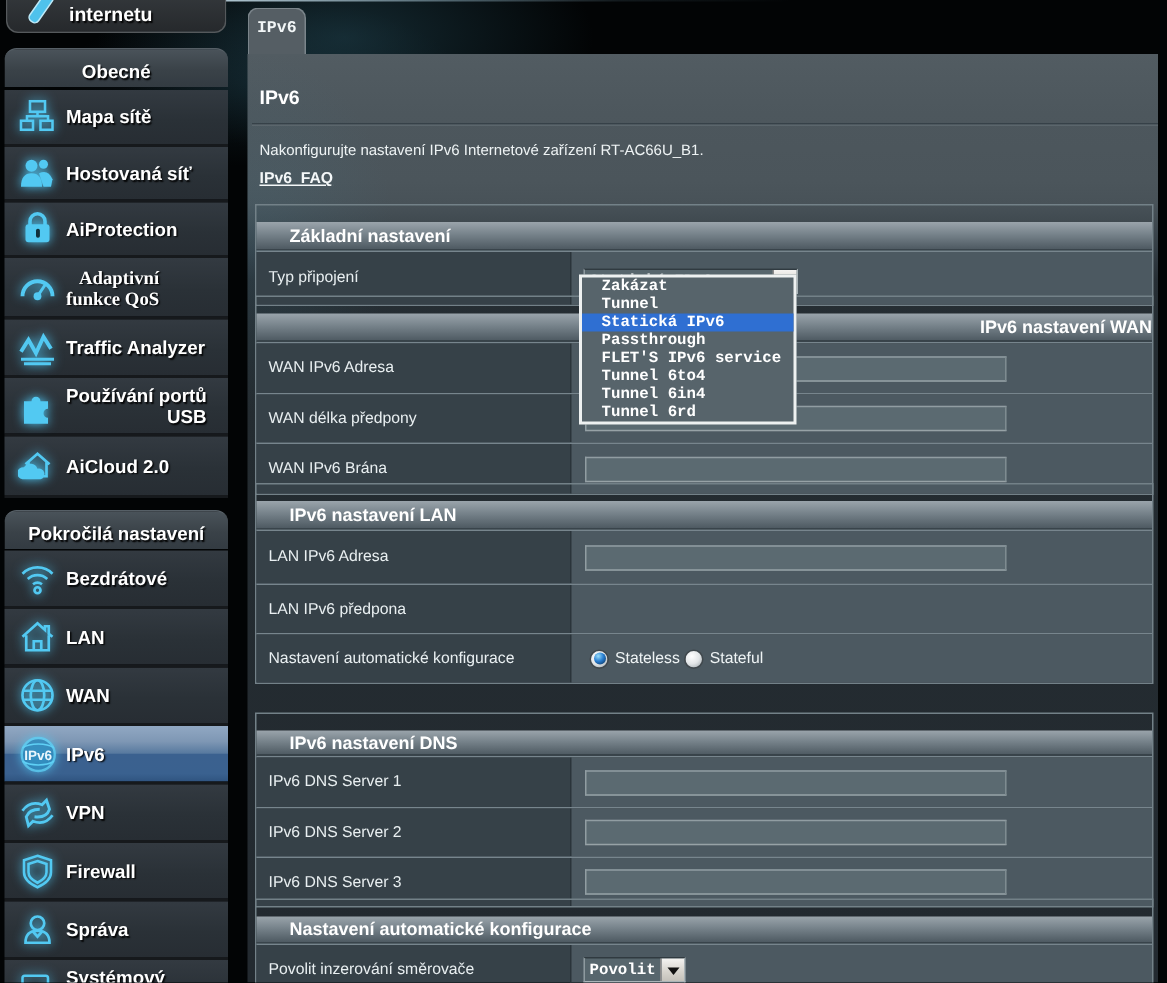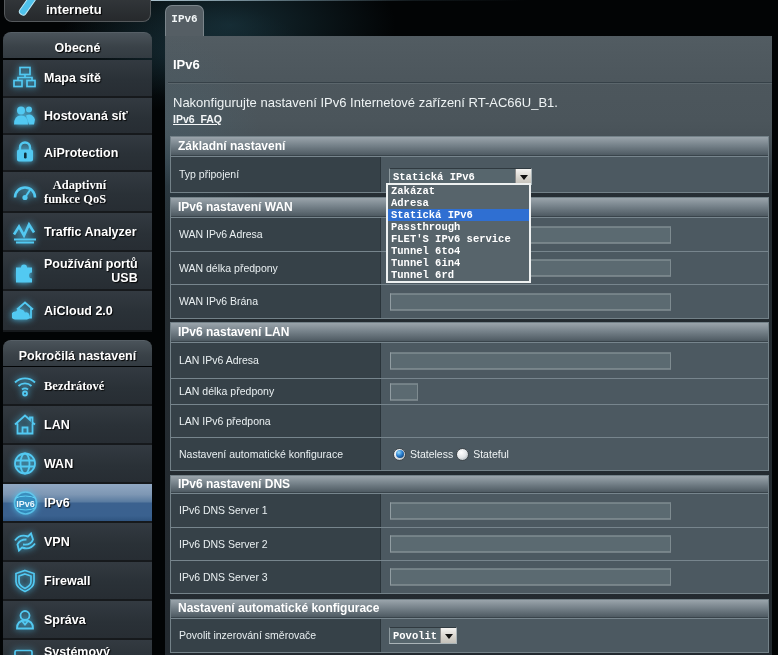--- a/index.html
+++ b/index.html
@@ -41,47 +41,47 @@
 #tab{position:absolute;left:165px;top:5px;width:39px;height:31px;
   background:#555e64;border:1px solid #7b858b;border-bottom:none;
   border-radius:7px 7px 0 0;box-sizing:border-box;
   color:#f2f6f7;font-family:"Liberation Mono",monospace;font-size:11px;font-weight:bold;
   text-align:center;line-height:26px;}
 #panel{position:absolute;left:165px;top:36px;width:607px;height:619px;
   background:radial-gradient(ellipse 120px 160px at 8px 120px, rgba(70,120,140,.18), rgba(0,0,0,0) 75%),
   linear-gradient(#525c62 0px,#4d575d 40px,#4b555b 85px,#485258 100px,#333d44 130px,#272f35 150px,#242c31 190px,#232a30 100%);}
 #ptitle{position:absolute;left:8px;top:21px;color:#fff;font-size:13px;font-weight:bold;}
 #phr{position:absolute;left:3px;top:46px;width:604px;height:0;border-top:1px solid #343f46;border-bottom:1px solid #5d686e;opacity:.9;}
-#pdesc{position:absolute;left:8px;top:59px;color:#eef3f4;font-size:13px;}
+#pdesc{position:absolute;left:8px;top:59px;color:#eef3f4;font-size:10px;}
 #plink{position:absolute;left:8px;top:77px;color:#f4f7f8;font-size:10.5px;text-decoration:underline;font-weight:bold;}
 .sect{position:absolute;left:5px;width:599px;border:1px solid #738188;box-sizing:border-box;}
 .shead{height:18px;background:linear-gradient(#9aa4ab 0%,#77838b 45%,#4e5a62 100%);
-  color:#fff;font-weight:bold;font-size:12px;line-height:18px;padding-left:7px;
-  border-bottom:1px solid #39444b;}
+  color:#fff;font-weight:bold;font-size:12px;line-height:18px;padding-left:22px;
+  border-bottom:1px solid #39444b;margin-top:11px;}
 .srow{position:relative;width:100%;border-top:1px solid #77858d;box-sizing:border-box;display:flex;}
 .srow:first-of-type{border-top:none;}
 .slabel{width:209px;background:#364148;color:#e9eff1;font-size:10.5px;box-sizing:border-box;
   padding-left:8px;display:flex;align-items:center;line-height:13px;}
 .sval{flex:1;background:#4c5961;border-left:1px solid #2a343a;position:relative;}
 .inp{position:absolute;left:9px;top:50%;transform:translateY(-50%);
   width:279px;height:15px;background:#5b6a71;
   border:1px solid;border-color:#919da2 #7e8b90 #97a2a6 #919da2;}
 .inp.small{width:26px;}
 
 .sel{position:absolute;background:#57666d;border:1px solid;border-color:#303a40 #aab4b8 #aab4b8 #8e9a9f;box-sizing:border-box;}
 .sel .txt{position:absolute;left:3px;top:1px;color:#fff;font-family:"Liberation Mono",monospace;font-size:10.5px;font-weight:bold;line-height:14px;white-space:pre;}
 .sel .arr{position:absolute;right:0;top:0;bottom:0;width:16px;
   background:linear-gradient(#f4f3f1,#d6d3cc 60%,#c4c1ba);
   border-left:1px solid #8a8a8a;box-sizing:border-box;}
 .sel .arr:after{content:"";position:absolute;left:4px;top:6px;border:4px solid transparent;border-top:5px solid #111;}
 
 #drop{position:absolute;left:386px;top:183px;width:141px;height:96px;
   background:#57646b;border:2px solid #eef1f1;z-index:20;
   font-family:"Liberation Mono",monospace;font-size:10.5px;font-weight:bold;color:#fff;}
-#drop .it{height:12px;line-height:12px;padding-left:3px;white-space:pre;}
+#drop .it{height:12px;line-height:12px;padding-left:13px;white-space:pre;}
 #drop .it.selected{background:#2f6fd2;}
 
 .radio{display:inline-block;width:13px;height:13px;border-radius:50%;
   background:radial-gradient(circle at 38% 32%, #ffffff 0%, #e3e6e8 50%, #97a1a6 100%);
   border:1px solid #40484d;box-sizing:border-box;vertical-align:middle;position:relative;}
 .radio.on:after{content:"";position:absolute;left:1.5px;top:1.5px;width:8px;height:8px;border-radius:50%;
   background:radial-gradient(circle at 35% 30%, #8ed4f5 5%, #2a7fd2 45%, #083058 95%);}
 .radlbl{color:#eef3f4;font-size:10.5px;vertical-align:middle;margin-left:4px;margin-right:3px;}
 </style>
 </head>
@@ -147,21 +147,21 @@
     <span class="lbl sbtext">Používání portů<br>USB</span>
   </div>
   <div class="sbrow" style="top:291px;height:41px;">
     <span class="ic"><svg width="26" height="26" viewBox="0 0 26 26">
           <path d="M5 12 L13 5 L21 12 M7 10 v10 h12 v-10" fill="none" stroke="#52c9f2" stroke-width="1.8"></path>
           <path d="M3 22 a4 4 0 0 1 1 -8 a5 5 0 0 1 9 1 a3.5 3.5 0 0 1 2 7 z" fill="#52c9f2"></path>
         </svg></span>
     <span class="lbl sbtext">AiCloud 2.0</span>
   </div>
   <div class="menuhead" style="top:340px;">Pokročilá nastavení</div>
-  <div class="sbrow" style="top:367px;height:39px;font-family:Liberation Serif, serif;">
+  <div class="sbrow" style="top:367px;height:39px;">
     <span class="ic"><svg width="26" height="26" viewBox="0 0 26 26" fill="none" stroke="#52c9f2" stroke-width="1.8">
           <path d="M3 10 a14 14 0 0 1 20 0"></path>
           <path d="M6.5 13.5 a9.5 9.5 0 0 1 13 0"></path>
           <path d="M10 17 a5 5 0 0 1 6 0"></path>
           <circle cx="13" cy="21" r="2"></circle>
         </svg></span>
     <span class="lbl sbtext">Bezdrátové</span>
   </div>
   <div class="sbrow" style="top:445px;height:39px;">
     <span class="ic"><svg width="26" height="26" viewBox="0 0 26 26" fill="none" stroke="#52c9f2" stroke-width="1.8">
@@ -230,21 +230,21 @@
       <div class="slabel">Typ připojení</div>
       <div class="sval">
         <div class="sel" style="left:8px;top:11px;width:143px;height:17px;">
           <span class="txt">Statická IPv6</span>
             <span class="arr"></span>
         </div>
       </div>
     </div>
   </div>
 
-  <div class="sect" style="top:161px;">
+  <div class="sect" style="top:161px;text-align:right;">
     <div class="shead">IPv6 nastavení WAN</div>
     <div class="srow" style="height:34px;">
       <div class="slabel">WAN IPv6 Adresa</div>
       <div class="sval">
           <div class="inp"></div>
         </div>
     </div>
     <div class="srow" style="height:33px;">
       <div class="slabel">WAN délka předpony</div>
       <div class="sval">
@@ -258,26 +258,20 @@
         </div>
     </div>
   </div>
 
   <div class="sect" style="top:286px;">
     <div class="shead">IPv6 nastavení LAN</div>
     <div class="srow" style="height:36px;">
       <div class="slabel">LAN IPv6 Adresa</div>
       <div class="sval">
           <div class="inp"></div>
-        </div>
-    </div>
-    <div class="srow" style="height:26px;">
-      <div class="slabel">LAN délka předpony</div>
-      <div class="sval">
-          <div class="inp small"></div>
         </div>
     </div>
     <div class="srow" style="height:33px;">
       <div class="slabel">LAN IPv6 předpona</div>
       <div class="sval"></div>
     </div>
     <div class="srow" style="height:33px;">
       <div class="slabel">Nastavení automatické konfigurace</div>
       <div class="sval" style="display:flex;align-items:center;">
         <span class="radio on" style="margin-left:12px;"></span>
@@ -319,20 +313,20 @@
           <span class="txt">Povolit</span>
             <span class="arr"></span>
         </div>
       </div>
     </div>
   </div>
 </div>
 
 <div id="drop">
   <div class="it">Zakázat</div>
-  <div class="it">Adresa</div>
+  <div class="it">Tunnel</div>
   <div class="it selected">Statická IPv6</div>
   <div class="it">Passthrough</div>
   <div class="it">FLET'S IPv6 service</div>
   <div class="it">Tunnel 6to4</div>
   <div class="it">Tunnel 6in4</div>
   <div class="it">Tunnel 6rd</div>
 </div>
 
 </body></html>

